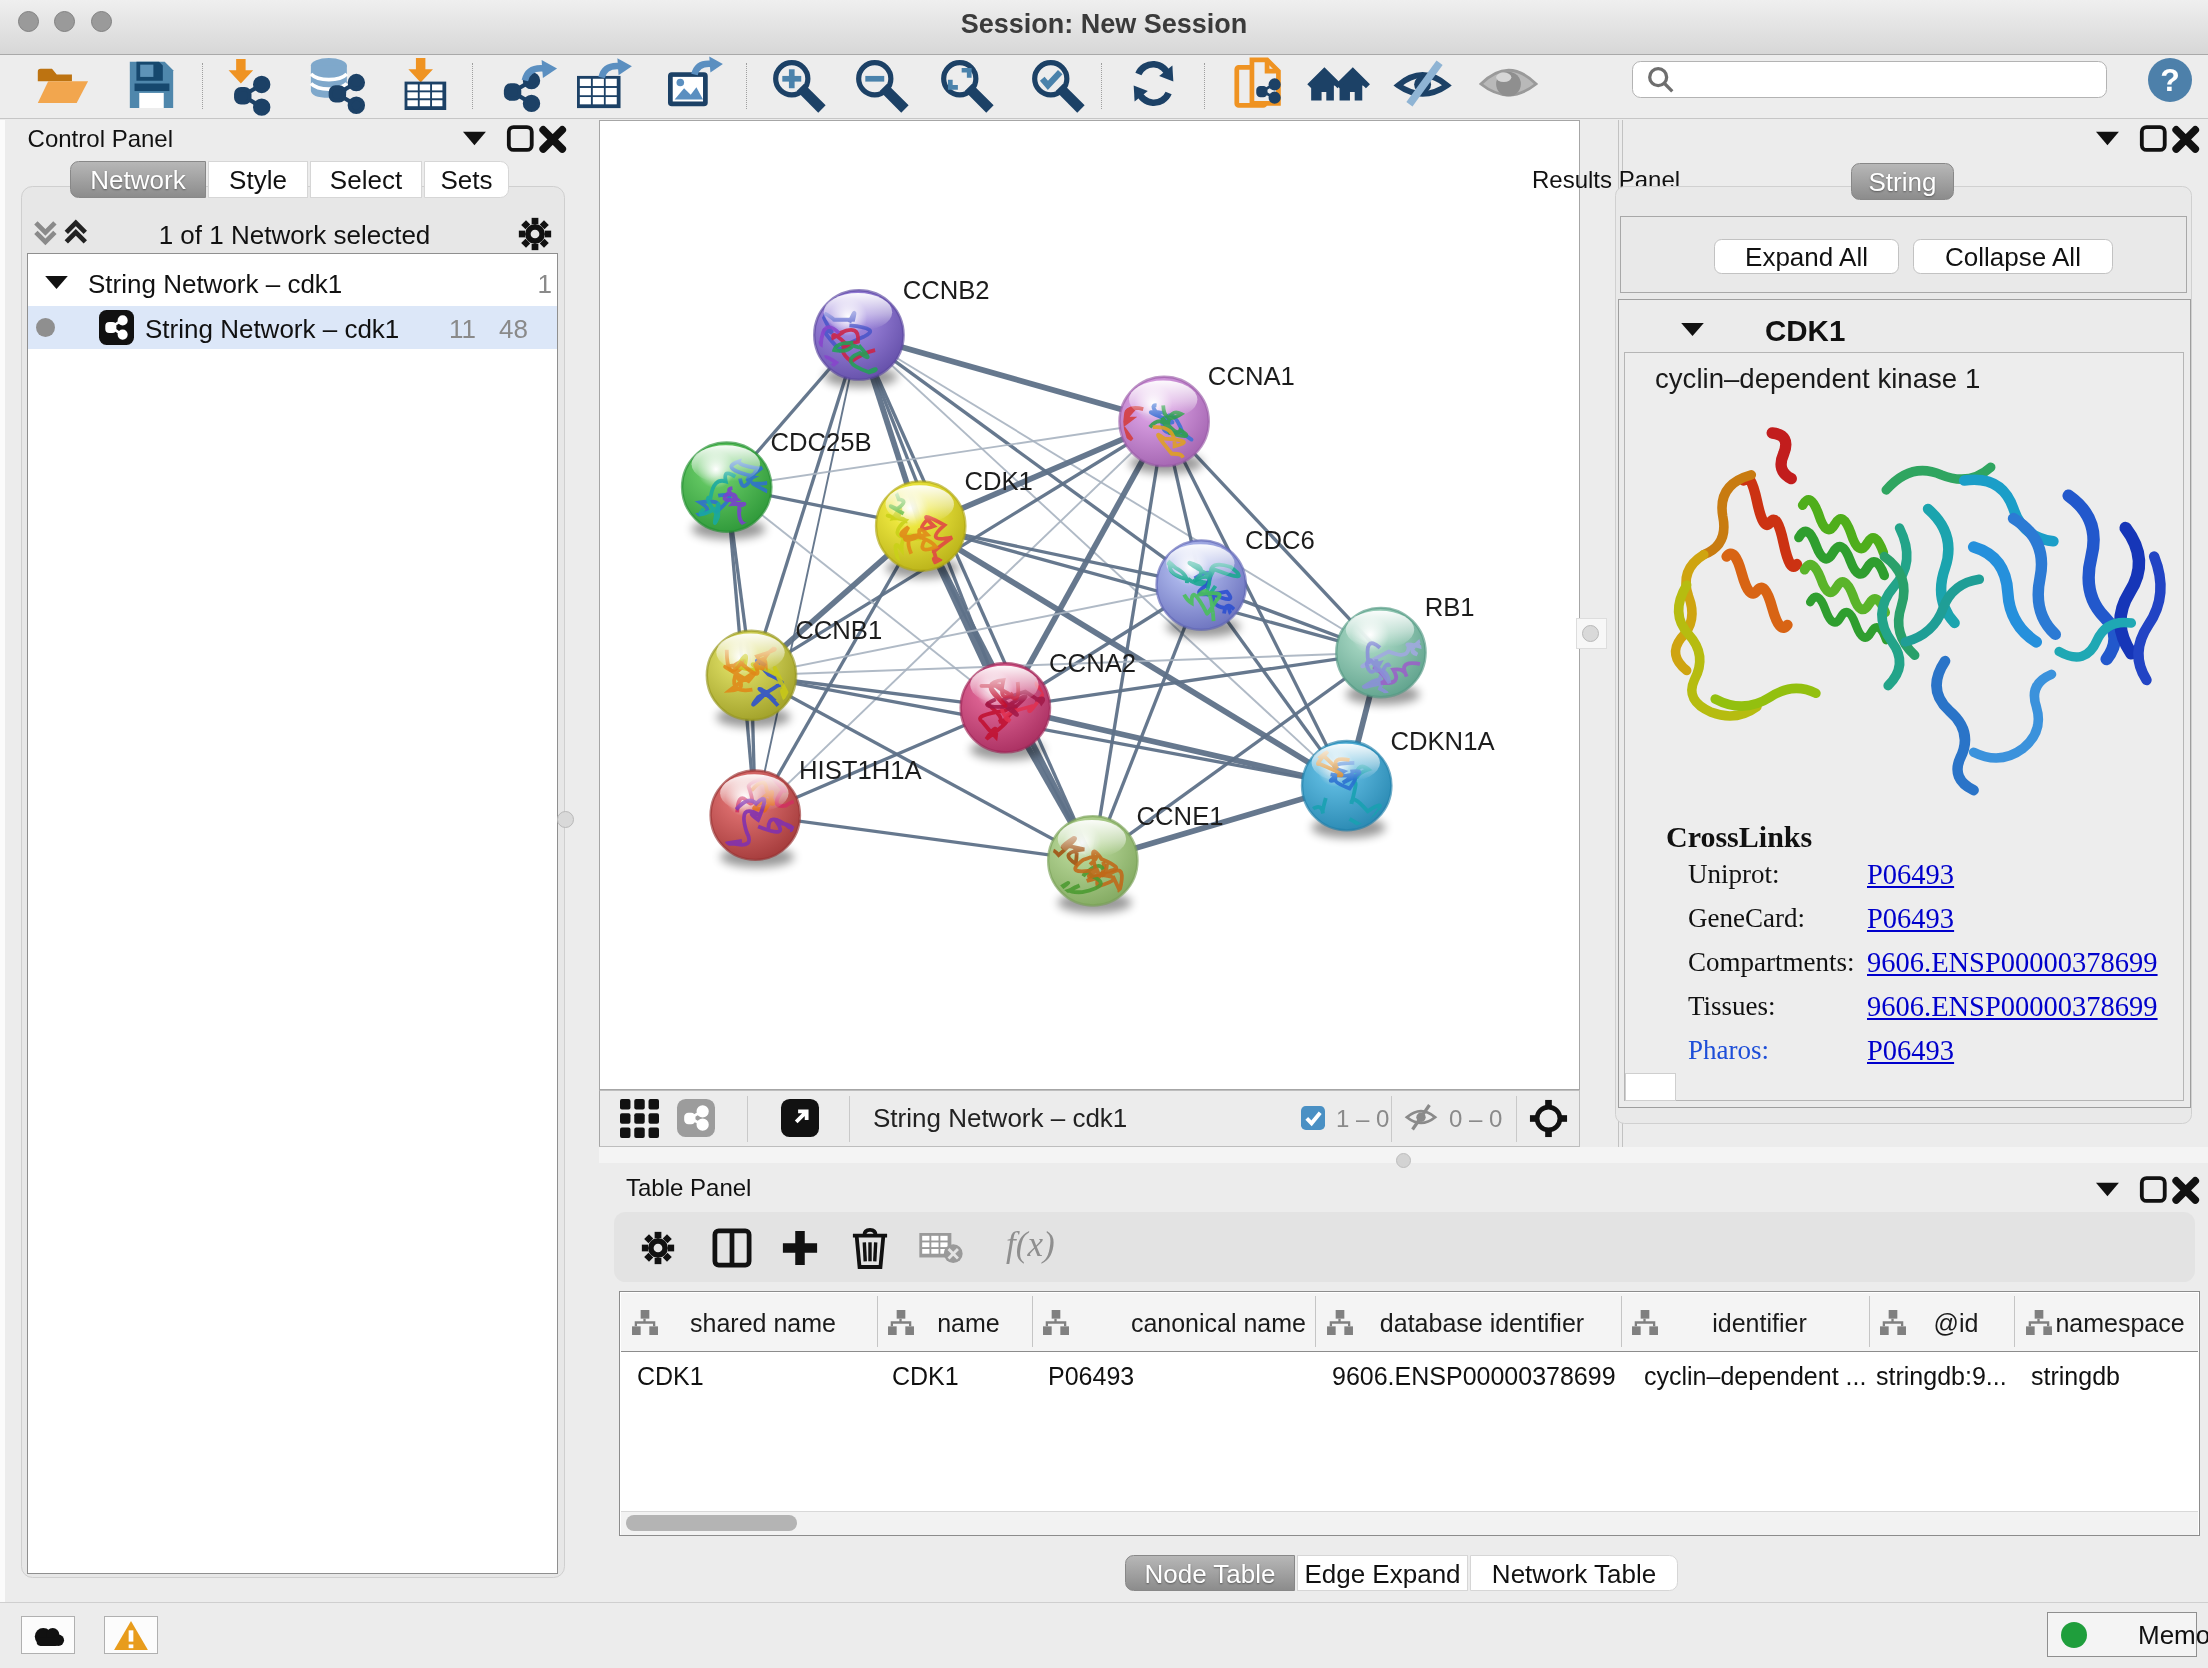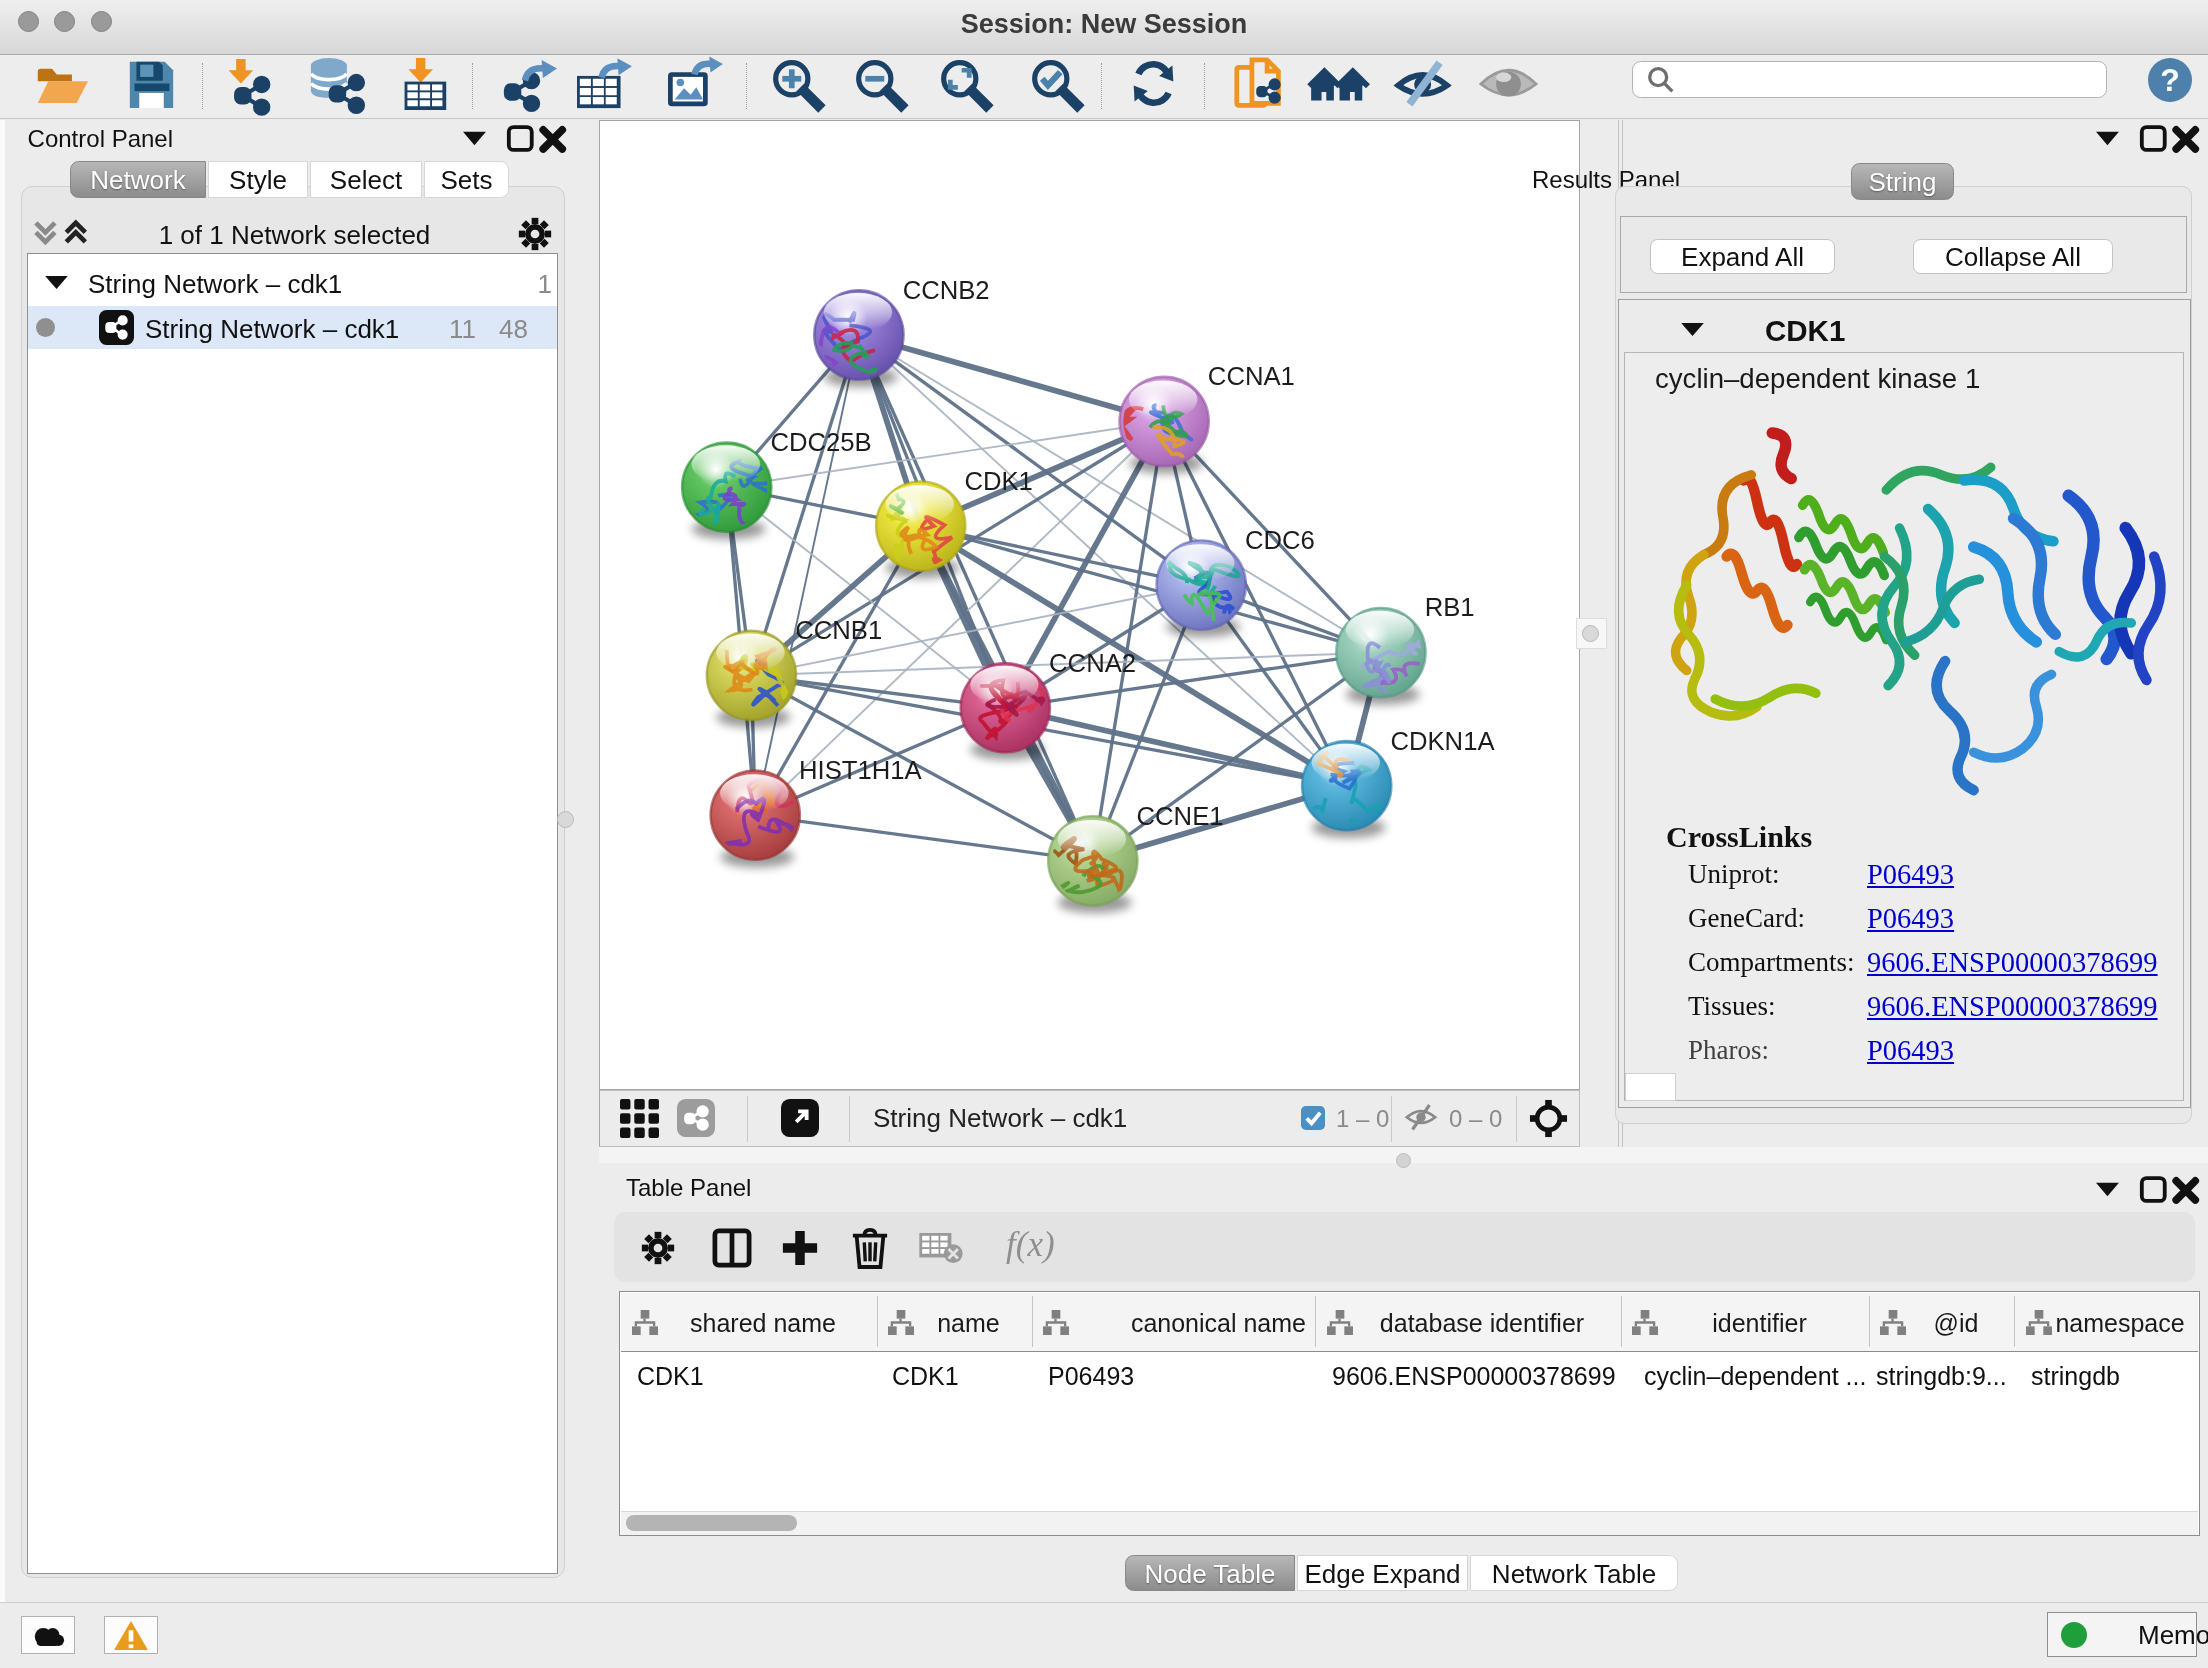--- a/index.html
+++ b/index.html
@@ -546,21 +546,21 @@
     <path d="M0 6 h24 l-12 14 z" fill="#111"></path>
     <rect x="48" y="1" width="24" height="24" rx="5" fill="none" stroke="#111" stroke-width="4"></rect>
     <path d="M84 4 l20 20 M104 4 l-20 20" stroke="#111" stroke-width="8" stroke-linecap="round"></path>
   </svg>
 <div class="abs" style="left:1615px;top:186px;width:577px;height:938px;background:#e9e9e9;
 border:1px solid #d0d0d0;border-radius:9.5px;box-sizing:border-box;"></div>
 <div class="abs" style="left:1851px;top:163px;width:103px;height:37px;
 background:linear-gradient(#b7b7b7,#8c8c8c);border:1px solid #888;border-radius:8.6px;color:#fff;
 text-shadow:0 1px 1.9px rgba(0,0,0,.4);font-size:26px;text-align:center;line-height:37px;box-sizing:border-box;">String</div>
 <div class="abs" style="left:1620px;top:216px;width:567px;height:77px;border:1.9px solid #a8a8a8;box-sizing:border-box;"></div>
-<div class="abs" style="left:1650px;top:239px;width:185px;height:35px;background:#fff;border:1px solid #c2c2c2;
+<div class="abs" style="left:1714px;top:239px;width:185px;height:35px;background:#fff;border:1px solid #c2c2c2;
 border-radius:7.6px;font-size:26px;text-align:center;line-height:35px;box-sizing:border-box;color:#111;">Expand All</div>
 <div class="abs" style="left:1913px;top:239px;width:200px;height:35px;background:#fff;border:1px solid #c2c2c2;
 border-radius:7.6px;font-size:26px;text-align:center;line-height:35px;box-sizing:border-box;color:#111;">Collapse All</div>
 <div class="abs" style="left:1618px;top:299px;width:573px;height:809px;border:1.9px solid #9e9e9e;
 background:#ebebeb;box-sizing:border-box;"></div>
 <svg class="abs" style="left:1680px;top:321px" width="25" height="17" viewBox="0 0 26 18">
     <path d="M1 2 h24 l-12 14 z" fill="#111"></path>
   </svg>
 <div class="abs" style="left:1765px;top:314px;font-size:29.5px;font-weight:bold;color:#111;">CDK1</div>
 <div class="abs" style="left:1624px;top:352px;width:560px;height:749px;border:1px solid #b5b5b5;
@@ -597,21 +597,21 @@
   </svg>
 <div class="abs" style="left:1666px;top:820px;font-size:30px;font-weight:bold;color:#111;font-family:'Liberation Serif',serif;">CrossLinks</div>
 <div class="abs" style="left:1688px;top:859px;font-size:27px;color:#111;font-family:'Liberation Serif',serif;">Uniprot:</div>
 <div class="abs" style="left:1867px;top:859px;font-size:28.5px;color:#0000cc;text-decoration:underline;font-family:'Liberation Serif',serif;">P06493</div>
 <div class="abs" style="left:1688px;top:903px;font-size:27px;color:#111;font-family:'Liberation Serif',serif;">GeneCard:</div>
 <div class="abs" style="left:1867px;top:903px;font-size:28.5px;color:#0000cc;text-decoration:underline;font-family:'Liberation Serif',serif;">P06493</div>
 <div class="abs" style="left:1688px;top:947px;font-size:27px;color:#111;font-family:'Liberation Serif',serif;">Compartments:</div>
 <div class="abs" style="left:1867px;top:947px;font-size:28.5px;color:#0000cc;text-decoration:underline;font-family:'Liberation Serif',serif;">9606.ENSP00000378699</div>
 <div class="abs" style="left:1688px;top:991px;font-size:27px;color:#111;font-family:'Liberation Serif',serif;">Tissues:</div>
 <div class="abs" style="left:1867px;top:991px;font-size:28.5px;color:#0000cc;text-decoration:underline;font-family:'Liberation Serif',serif;">9606.ENSP00000378699</div>
-<div class="abs" style="left:1688px;top:1035px;font-size:27px;color:#404040;font-family:'Liberation Serif',serif;">Pharos:</div>
+<div class="abs" style="left:1688px;top:1035px;font-size:27px;color:#1d4ed8;font-family:'Liberation Serif',serif;">Pharos:</div>
 <div class="abs" style="left:1867px;top:1035px;font-size:28.5px;color:#0000cc;text-decoration:underline;font-family:'Liberation Serif',serif;">P06493</div>
 <div class="ptit" style="left:626px;top:1174px;">Table Panel</div>
 <svg class="abs" style="left:2096px;top:1177px" width="105" height="25" viewBox="0 0 110 26">
     <path d="M0 6 h24 l-12 14 z" fill="#111"></path>
     <rect x="48" y="1" width="24" height="24" rx="5" fill="none" stroke="#111" stroke-width="4"></rect>
     <path d="M84 4 l20 20 M104 4 l-20 20" stroke="#111" stroke-width="8" stroke-linecap="round"></path>
   </svg>
 <div class="abs" style="left:614px;top:1212px;width:1581px;height:70px;background:#e3e3e3;border-radius:11.4px;"></div>
 <svg class="abs" style="left:639px;top:1229px" width="38" height="38" viewBox="0 0 40 40">
     <circle cx="20" cy="20" r="10.5" fill="#111"></circle>

